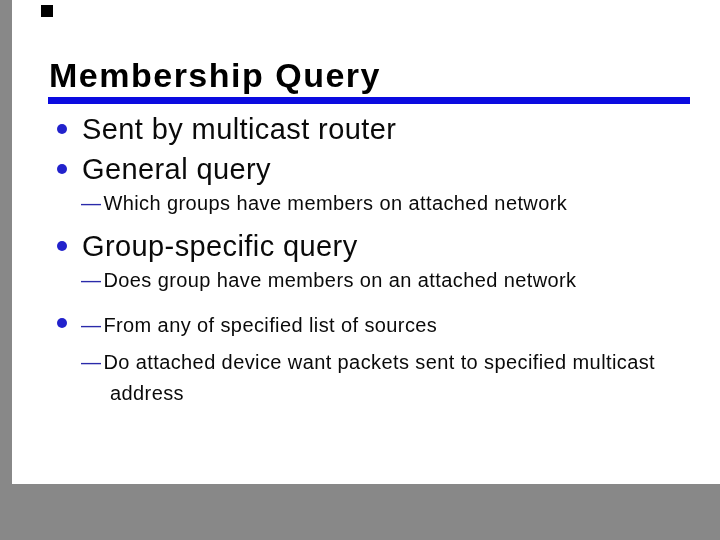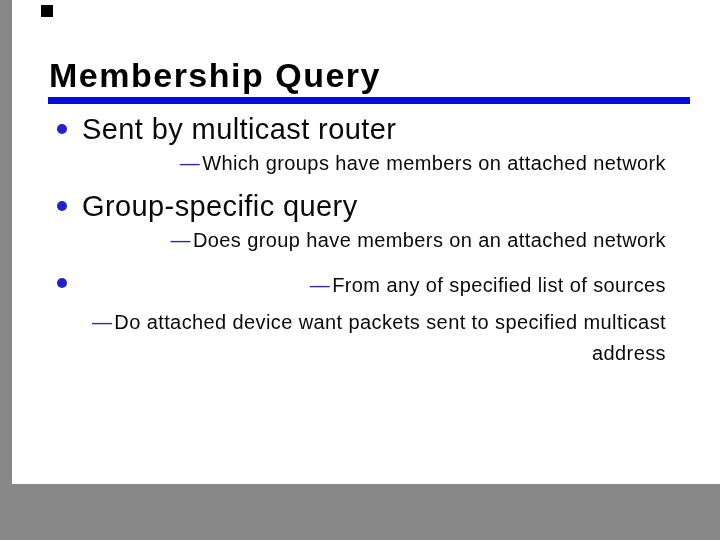--- a/index.html
+++ b/index.html
@@ -73,21 +73,20 @@
   }
   .sub {
     margin-left: 33px;
     margin-top: 6px;
     max-width: 556px;
     font-size: 20px;
     line-height: 31px;
     letter-spacing: 0.4px;
     padding-left: 29px;
     text-indent: -29px;
-    text-align: right;
   }
   .dash {
     color: var(--sub-dash, #2A2AAA);
     padding-right: 2px;
   }
 </style>
 </head>
 <body>
 
 <div class="slide">
@@ -98,20 +97,24 @@
 
   <div class="title-rule"></div>
 
   <div class="content">
 
     <div class="l1 first">
       <span class="dot"></span>
       <span>Sent by multicast router</span>
     </div>
 
+    <div class="l1">
+      <span class="dot"></span>
+      <span>General query</span>
+    </div>
     <div class="sub">
       <span class="dash">—</span><span>Which groups have members on attached network</span>
     </div>
 
     <div class="l1">
       <span class="dot"></span>
       <span>Group-specific query</span>
     </div>
     <div class="sub">
       <span class="dash">—</span><span>Does group have members on an attached network</span>

